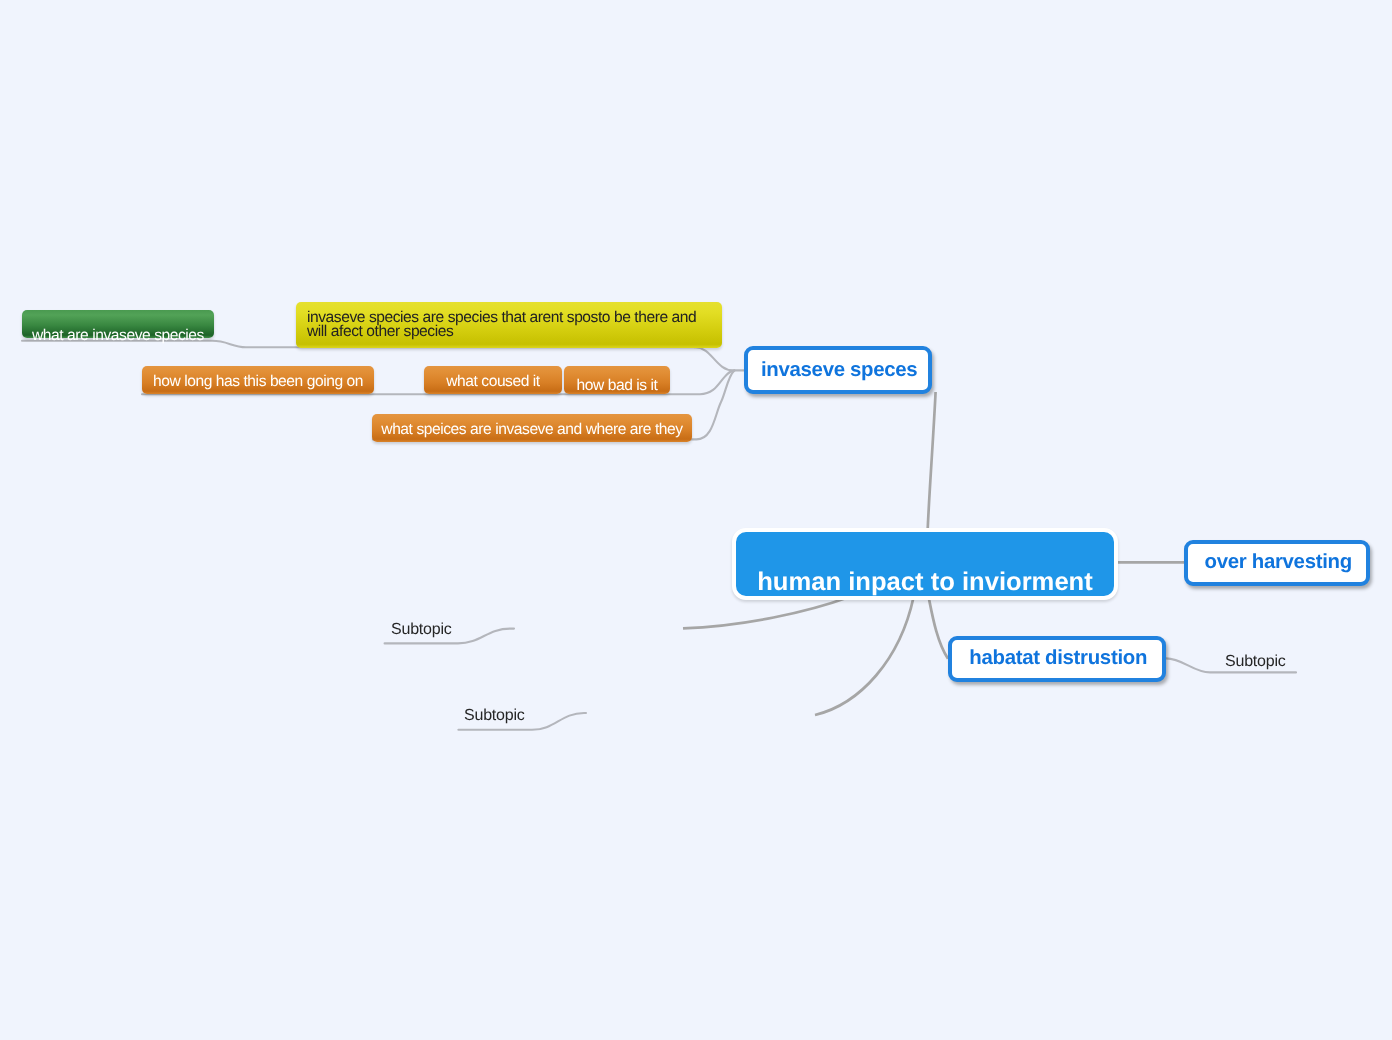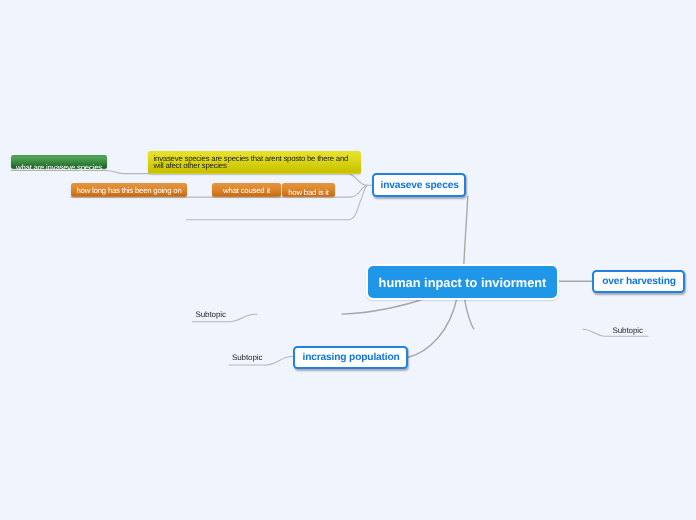--- a/index.html
+++ b/index.html
@@ -4,21 +4,21 @@
 <style>
   html,body{margin:0;padding:0;}
   body{width:696px;height:520px;background:#f0f4fd;font-family:"Liberation Sans",sans-serif;overflow:hidden;position:relative;-webkit-font-smoothing:antialiased;text-rendering:geometricPrecision;}
   #canvas{position:absolute;inset:0;width:696px;height:520px;}
   svg.links{position:absolute;left:0;top:0;width:696px;height:520px;}
   .node{position:absolute;box-sizing:border-box;white-space:nowrap;}
 
   
   .n-central{background:#1f96e8;color:#fff;font-weight:bold;font-size:12.8px;
     border-radius:7px;border:2px solid #fff;box-shadow:0 1px 1.5px rgba(0,0,0,.14);
-    display:flex;align-items:center;justify-content:center;}
+    display:flex;align-items:flex-end;justify-content:center;}
 
   
   .n-main{background:#fff;color:#0f74dd;font-weight:bold;font-size:10.2px;letter-spacing:-0.15px;padding-left:1.2px;
     border:2px solid #2182df;border-radius:4.5px;box-shadow:1px 1.5px 1.8px rgba(0,0,0,.3);
     display:flex;align-items:center;justify-content:center;}
 
   .n-green{background:linear-gradient(to bottom,#4a9a50 0%,#52a257 18%,#388740 55%,#1d6328 90%,#3f8e46 100%);
     color:#fff;font-size:7.8px;letter-spacing:-0.22px;border-radius:2.5px;box-shadow:0 1px 1.5px rgba(0,0,0,.16);
     display:flex;align-items:center;justify-content:center;padding-top:10px;}
   .n-yellow{background:linear-gradient(to bottom,#e5e02f 0%,#e3de24 22%,#d2cc0c 65%,#c6c000 92%,#dcd61c 100%);
@@ -66,25 +66,25 @@
   </div>
 
   <div class="node n-main" style="left:372px;top:173px;width:94px;height:24px;align-items:center;">
     <span>invaseve speces</span>
   </div>
 
   <div class="node n-main" style="left:592px;top:270px;width:93px;height:23px;">
     <span>over harvesting</span>
   </div>
 
+  <div class="node n-main" style="left:474px;top:318px;width:109px;height:23px;">
+    <span>habatat distrustion</span>
+  </div>
 
 
-  <div class="node n-main" style="left:293px;top:346px;width:115px;height:23px;">
-    <span>incrasing population</span>
-  </div>
 
   <div class="node n-green" style="left:11px;top:155px;width:96px;height:14px;">
     <span>what are invaseve species</span>
   </div>
 
   <div class="node n-yellow" style="left:148px;top:151px;width:213px;height:23px;">
     <span>invaseve species are species that arent sposto be there and will afect other species</span>
   </div>
 
   <div class="node n-orange" style="left:71px;top:183px;width:116px;height:14px;">
@@ -92,20 +92,23 @@
   </div>
 
   <div class="node n-orange" style="left:212px;top:183px;width:69px;height:14px;">
     <span>what coused it</span>
   </div>
 
   <div class="node n-orange" style="left:282px;top:183px;width:53px;height:14px;align-items:flex-end;">
     <span>how bad is it</span>
   </div>
 
+  <div class="node n-orange" style="left:186px;top:207px;width:160px;height:14px;">
+    <span>what speices are invaseve and where are they</span>
+  </div>
 
   <div class="node n-sub" style="left:195.5px;top:310px;">
     <span>Subtopic</span>
   </div>
   <div class="node n-sub" style="left:232px;top:353px;">
     <span>Subtopic</span>
   </div>
   <div class="node n-sub" style="left:612.5px;top:326px;">
     <span>Subtopic</span>
   </div>

